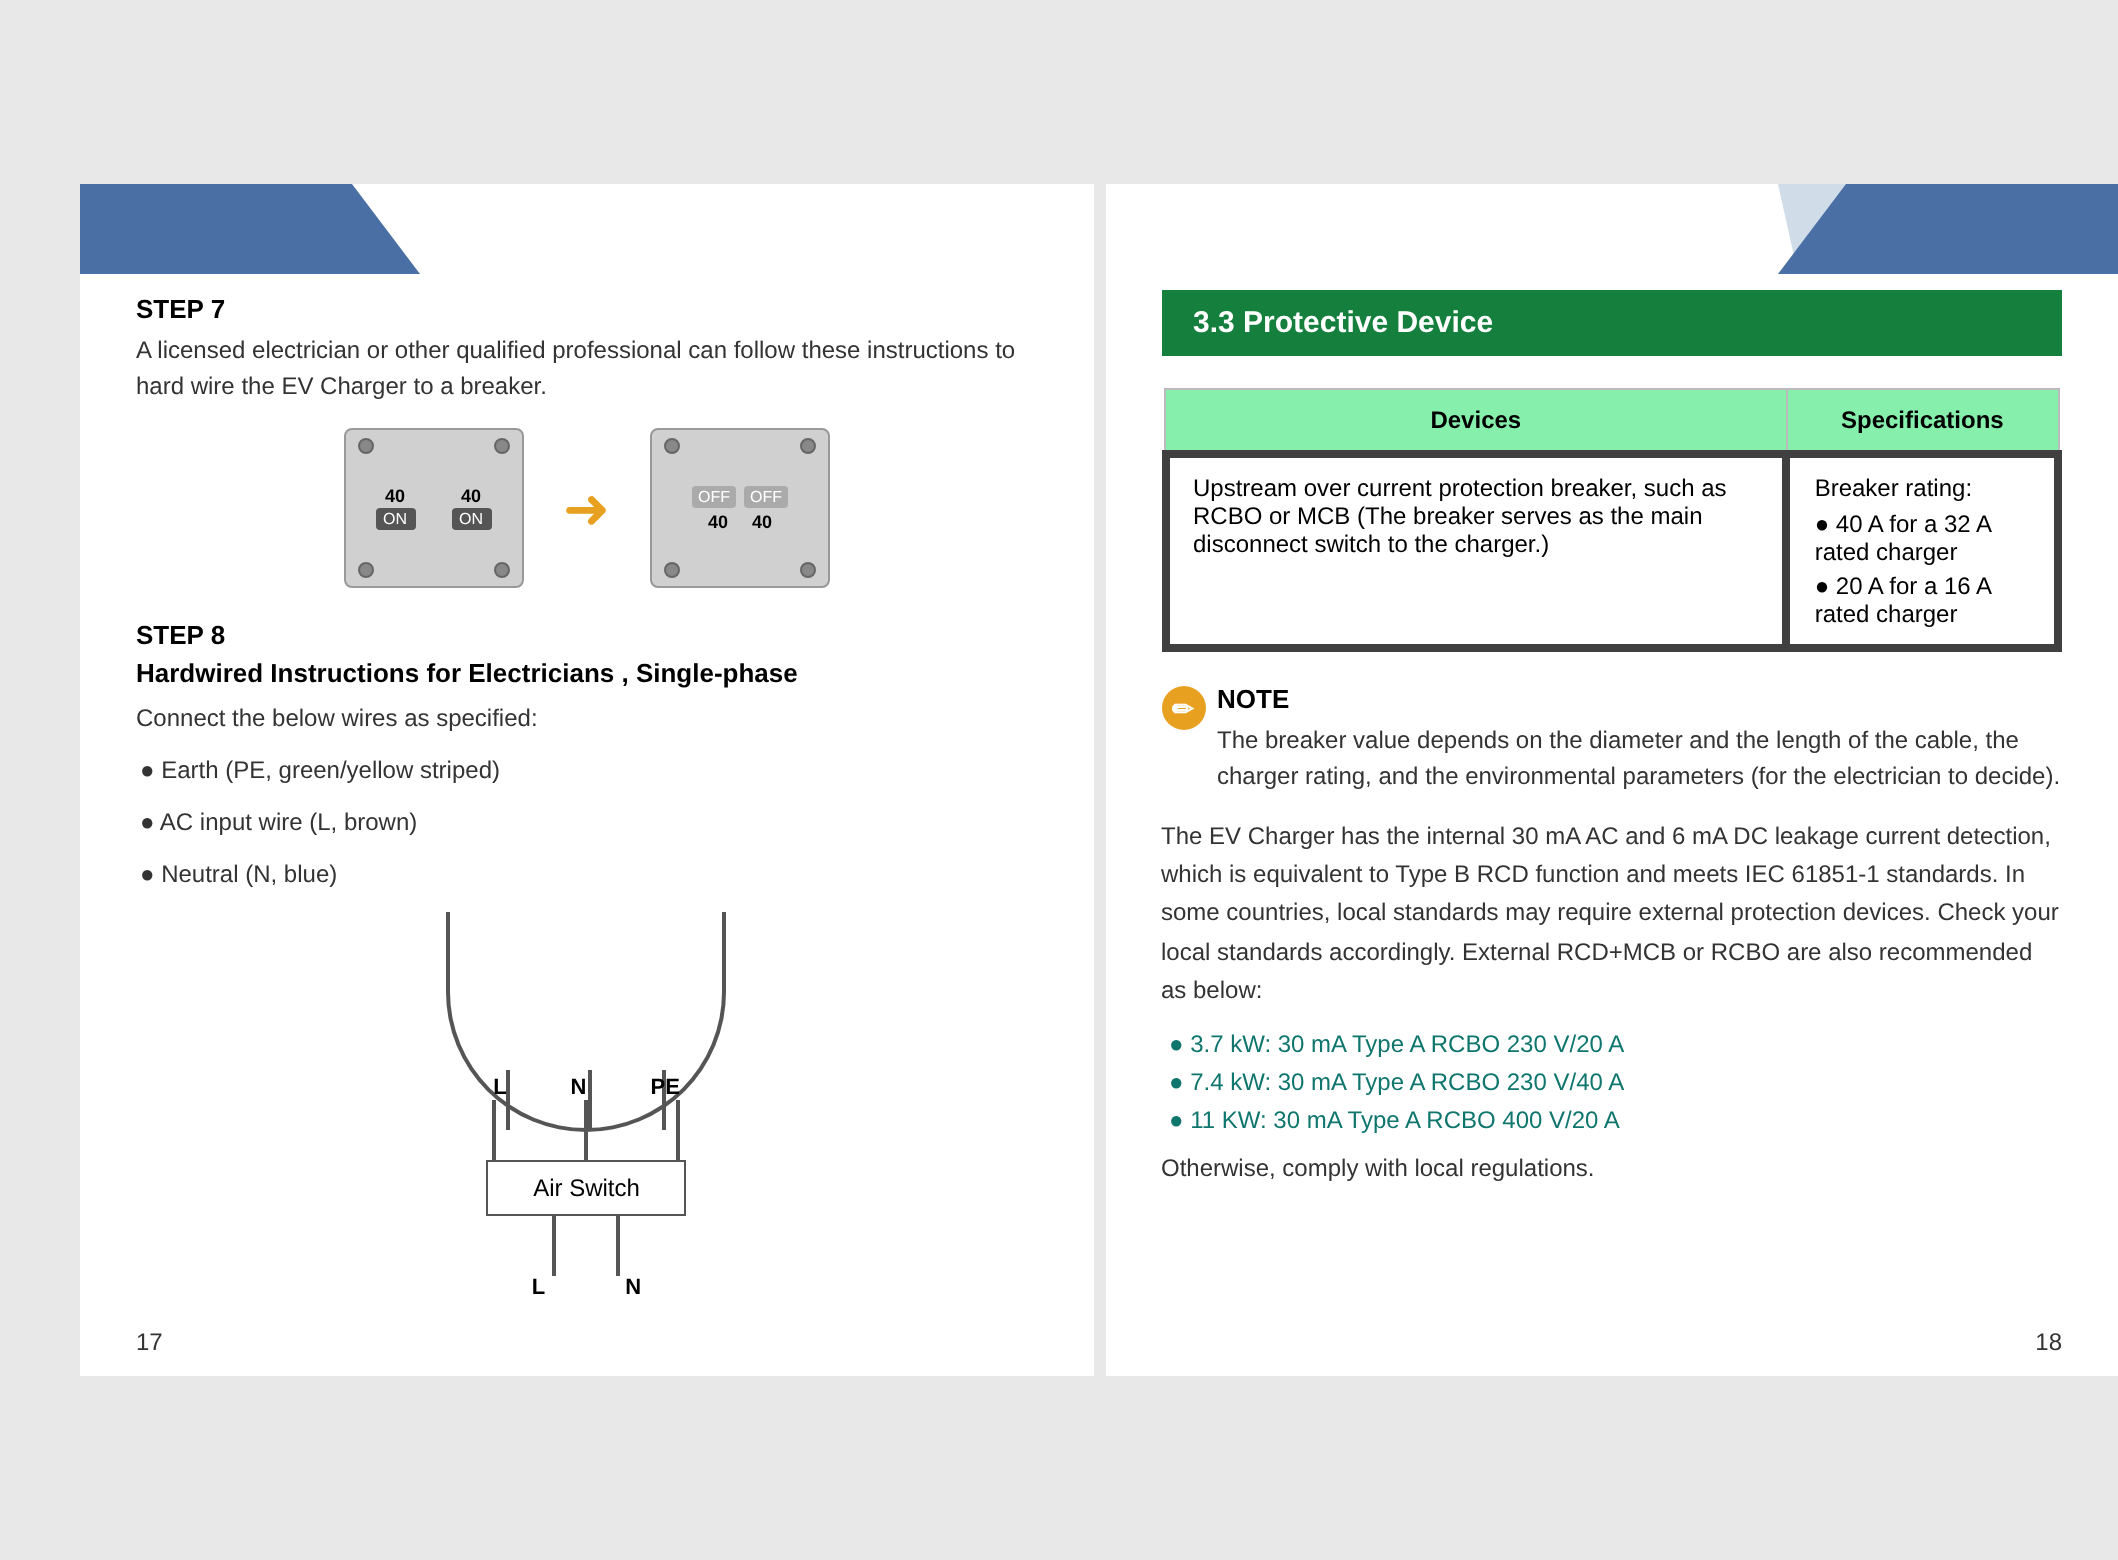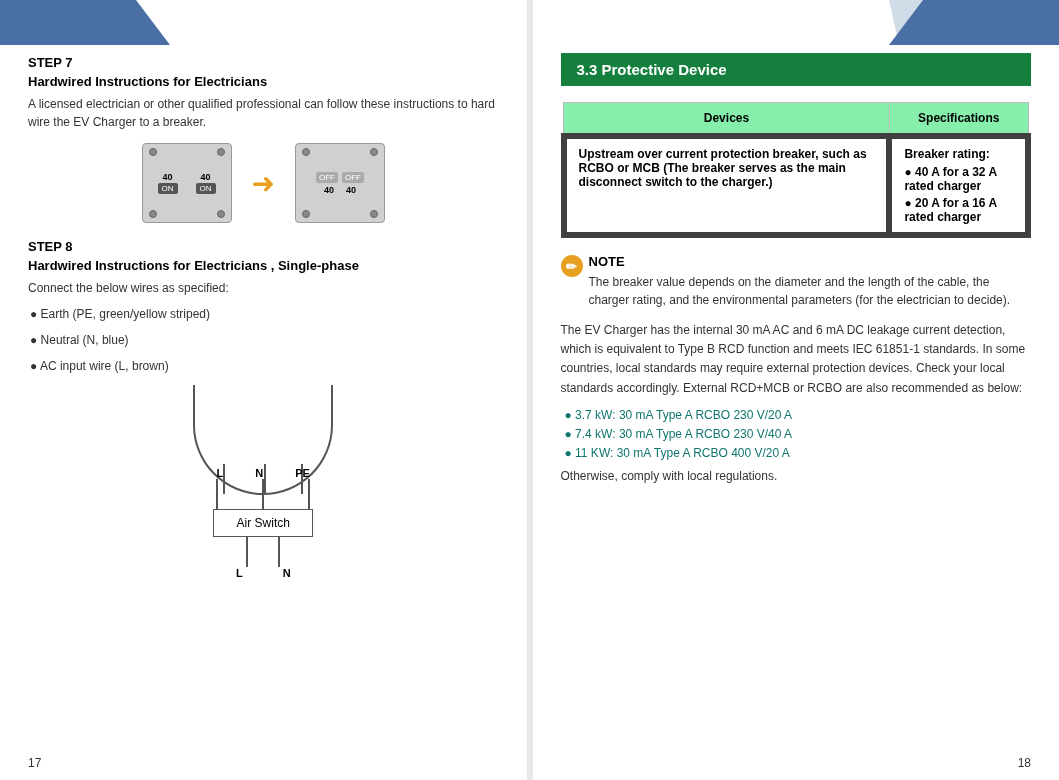--- a/index.html
+++ b/index.html
@@ -8,23 +8,24 @@
       font-size: 13px;
       background: #e8e8e8;
       display: flex;
       justify-content: center;
       align-items: center;
       min-height: 100vh;
     }
     .spread {
       display: flex;
       width: 1059px;
-      height: 780px;
+      height: 596px;
       background: #e8e8e8;
       gap: 6px;
+      padding-left: 40px;
     }
     .page {
       background: #fff;
       flex: 1;
       position: relative;
       padding: 0;
       overflow: hidden;
     }
     
     .page-header {
@@ -158,24 +159,23 @@
       font-size: 12px;
     }
     .device-table th {
       border: 1px solid #bbb;
       padding: 8px 12px;
       background: #86efac;
       font-weight: bold;
       text-align: center;
     }
     .device-table td {
-      border: 6px solid #404040;
+      border: 4px solid #404040;
       padding: 8px 12px;
       vertical-align: top;
-      font-weight: bold;
     }
     .note-box {
       display: flex;
       gap: 8px;
       margin-bottom: 12px;
     }
     .note-icon {
       width: 22px;
       height: 22px;
       background: #e8a020;
@@ -218,21 +218,20 @@
 <div class="spread">
 
   <div class="page">
     <div class="page-header">
       <div class="header-shape-left2"></div>
       <div class="header-shape-left"></div>
     </div>
     <div class="page-content">
 
       <div class="step-title">STEP 7</div>
-      <div class="step-subtitle">Hardwired Instructions for Electricians</div>
       <div class="step-text">A licensed electrician or other qualified professional can follow these instructions to hard wire the EV Charger to a breaker.</div>
 
       <div class="breaker-illustration">
 
         <div class="breaker-box">
           <div style="display:grid;grid-template-columns:1fr 1fr;gap:4px;padding:6px 8px;width:100%;">
             <div class="breaker-switch">
               <span style="font-size:9px;font-weight:bold;">40</span>
               <div style="background:#555;color:#fff;font-size:8px;padding:1px 4px;border-radius:2px;margin:1px 0;">ON</div>
             </div>
@@ -263,22 +262,22 @@
           <div style="position:absolute;top:4px;right:6px;width:8px;height:8px;border-radius:50%;background:#888;border:1px solid #666;"></div>
           <div style="position:absolute;bottom:4px;left:6px;width:8px;height:8px;border-radius:50%;background:#888;border:1px solid #666;"></div>
           <div style="position:absolute;bottom:4px;right:6px;width:8px;height:8px;border-radius:50%;background:#888;border:1px solid #666;"></div>
         </div>
       </div>
 
       <div class="step-title">STEP 8</div>
       <div class="step-subtitle">Hardwired Instructions for Electricians , Single-phase</div>
       <div class="step-text">Connect the below wires as specified:</div>
       <div class="step-text bullet">● Earth (PE, green/yellow striped)</div>
+      <div class="step-text bullet">● AC input wire (L, brown)</div>
       <div class="step-text bullet">● Neutral (N, blue)</div>
-      <div class="step-text bullet">● AC input wire (L, brown)</div>
 
       <div style="display:flex;justify-content:center;margin-top:10px;">
         <div style="display:flex;flex-direction:column;align-items:center;position:relative;">
 
           <div style="width:140px;height:110px;border:2.5px solid #555;border-radius:0 0 70px 70px;border-top:none;position:relative;margin-bottom:0;">
 
             <div style="position:absolute;bottom:-1px;left:28px;width:2px;height:30px;background:#555;"></div>
             <div style="position:absolute;bottom:-1px;left:69px;width:2px;height:30px;background:#555;"></div>
             <div style="position:absolute;bottom:-1px;right:28px;width:2px;height:30px;background:#555;"></div>
           </div>

